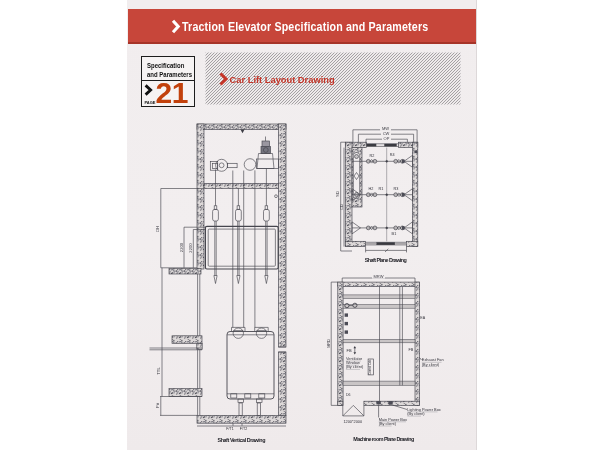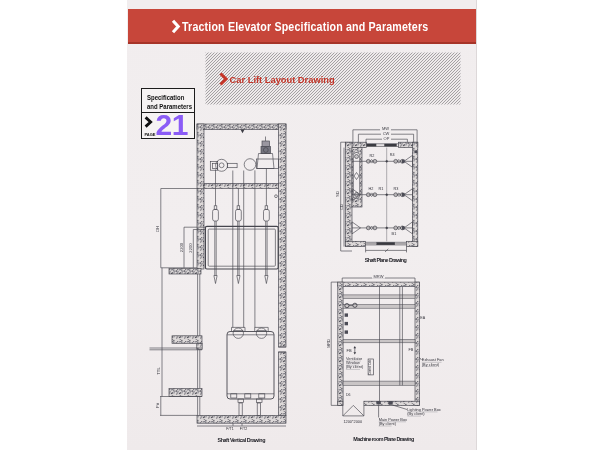--- a/index.html
+++ b/index.html
@@ -6,27 +6,27 @@
 body{width:600px;height:450px;position:relative;background:#ffffff;overflow:hidden;
      font-family:"Liberation Sans",sans-serif;}
 .page{position:absolute;left:127px;top:0;width:349.5px;height:450px;border-right:1px solid #ddd8d9;box-sizing:border-box;
       background:linear-gradient(180deg,#f1edee 0%,#f2eeef 55%,#efeaeb 100%);padding-left:48px;}
 .banner{position:absolute;left:1px;top:9px;width:348px;height:33px;
         background:#c7463a;border-bottom:2px solid #a63428;}
 .banner .txt{position:absolute;left:54px;top:9.5px;color:#ffffff;font-weight:bold;
         font-size:13px;white-space:nowrap;transform:scaleX(0.82);transform-origin:0 0;
         letter-spacing:0.2px;}
 .specbox{position:absolute;left:14px;top:56px;width:52px;height:49px;
-        border:1.6px solid #1c1c1c;background:#f6f3f3;margin-top:32px;}
+        border:1.6px solid #1c1c1c;background:#f6f3f3;}
 .specbox .t1{position:absolute;left:5px;top:3.5px;font-size:7.5px;font-weight:bold;
         color:#111;line-height:9px;white-space:nowrap;transform:scaleX(0.80);
         transform-origin:0 0;}
 .specbox .div{position:absolute;left:0;top:22.5px;width:100%;height:1.4px;background:#1c1c1c;}
 .specbox .page21{position:absolute;left:13.5px;top:19px;font-size:30px;font-weight:bold;
-        color:#8b5cf6;letter-spacing:-0.5px;}
+        color:#c2410c;letter-spacing:-0.5px;}
 .specbox .pg{position:absolute;left:2.5px;top:42.5px;font-size:4px;font-weight:bold;color:#111;}
 svg{position:absolute;left:0;top:0;}
 #dr{filter:blur(0.22px);}
 </style>
 </head>
 <body>
 
 <div class="page">
 
   <div class="banner">

